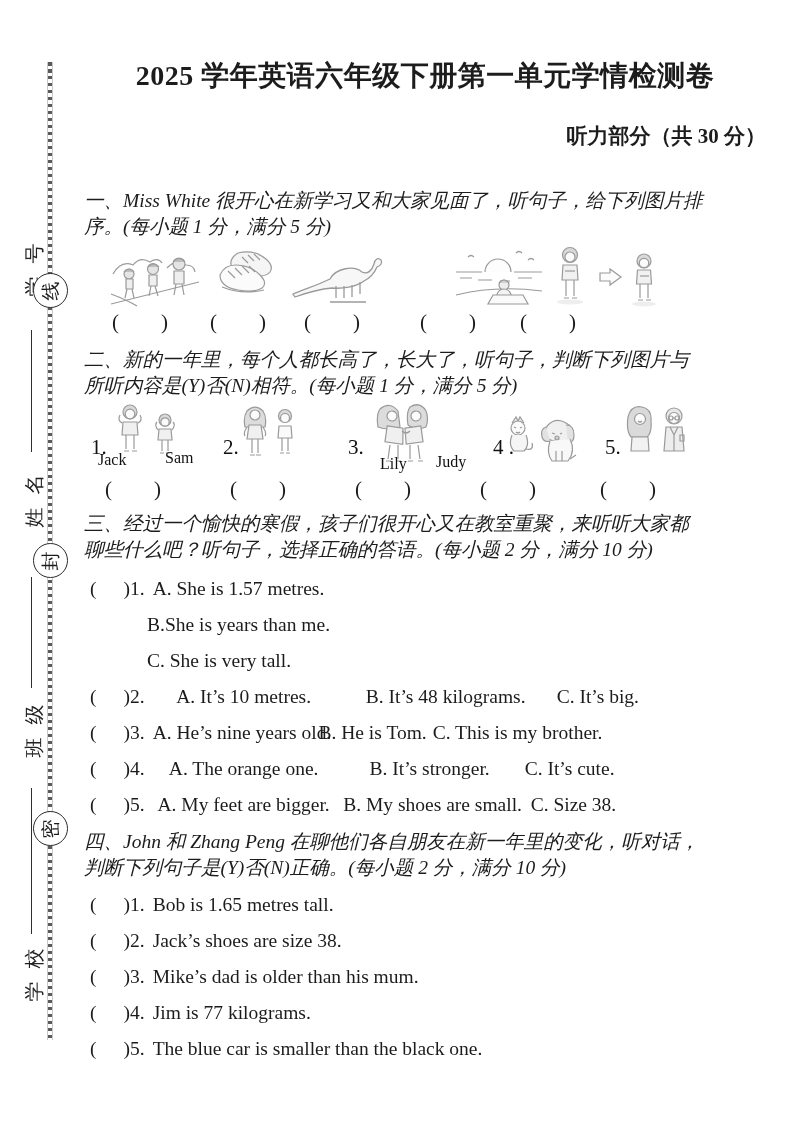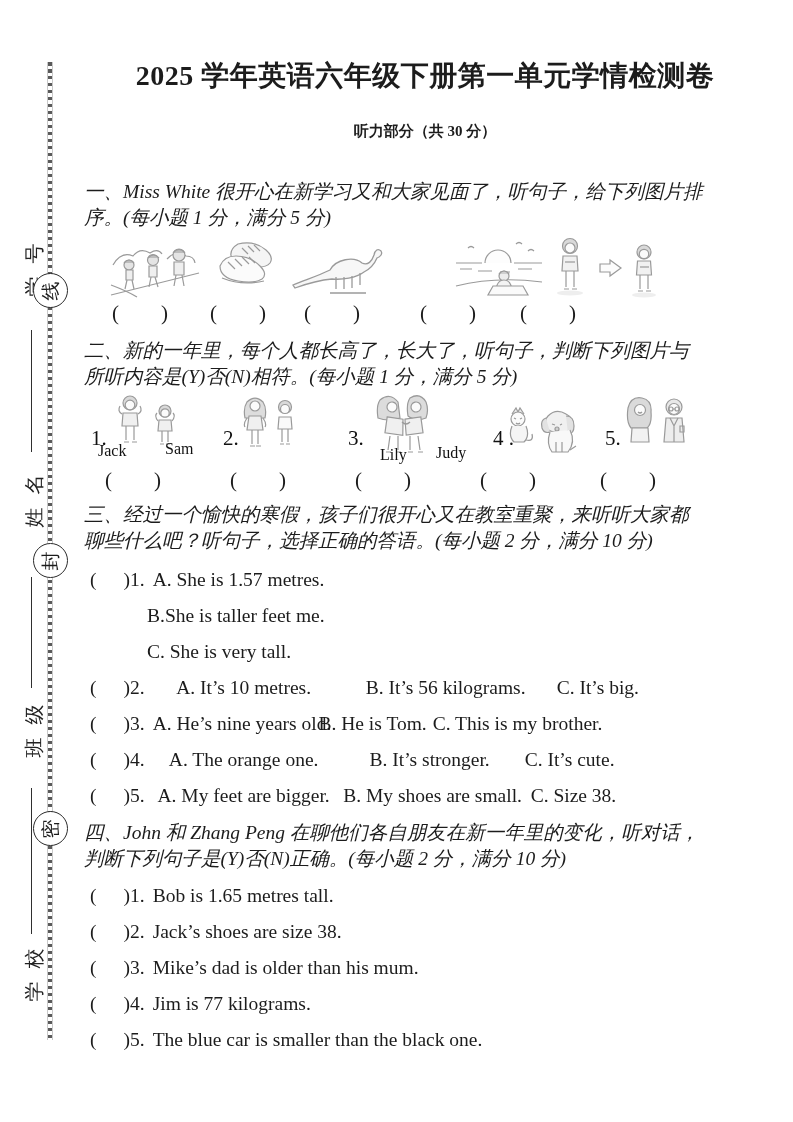--- a/index.html
+++ b/index.html
@@ -21,21 +21,21 @@
   .m-label span{display:inline-block;transform:rotate(-90deg);letter-spacing:13px;white-space:nowrap;}
   .m-line{position:absolute;left:31px;width:0;border-left:1.6px solid #2f2f2f;}
   .seal-circle{
     position:absolute;left:33px;width:33px;height:33px;border:1.6px solid #2b2b2b;border-radius:50%;
     background:#fff;display:flex;align-items:center;justify-content:center;font-size:19px;z-index:3;
   }
   .seal-circle span{display:inline-block;transform:rotate(-90deg);}
   
   .content{position:absolute;left:84px;top:0;width:682px;}
   .title{margin-top:57px;font-size:28px;font-weight:bold;text-align:center;letter-spacing:0.5px;}
-  .subtitle{margin-top:27px;font-size:15px;font-weight:bold;text-align:center;}
+  .subtitle{margin-top:27px;font-size:21px;font-weight:bold;text-align:right;}
   .sec-heading{font-size:19.5px;line-height:26px;}
   .sec-heading div{white-space:nowrap;font-style:italic;}
   .h1x{margin-top:38px;} .h2x{margin-top:9px;} .h3x{margin-top:6px;} .h4x{margin-top:12px;}
   
   .pic-row{position:relative;margin-top:4px;}
   .row1{height:66px;} .row2{height:74px;}
   .pic{position:absolute;top:0;}
   .pic svg{display:block;}
   .num{position:absolute;font-size:21px;color:#111;}
   .pic-name{position:absolute;font-size:16px;color:#111;font-family:"Liberation Serif",serif;}
@@ -300,28 +300,28 @@
     <div>三、经过一个愉快的寒假，孩子们很开心又在教室重聚，来听听大家都</div>
     <div>聊些什么吧？听句子，选择正确的答语。(每小题 2 分，满分 10  分)</div>
   </div>
 
   <div class="q-line q-first">
     <span class="blank">
         <span>(</span>
         <span>)</span>
       </span><span>1.</span><span class="opt">A. She is 1.57 metres.</span>
   </div>
-  <div class="q-line q-sub"><span>B.She is taller feet me.</span></div>
+  <div class="q-line q-sub"><span>B.She is years than me.</span></div>
   <div class="q-line q-sub"><span>C. She is very tall.</span></div>
 
   <div class="q-line">
     <span class="blank">
         <span>(</span>
         <span>)</span>
-      </span><span>2.</span><span class="opt opt-w" style="width:182px;">A. It’s 10 metres.</span><span class="opt-w" style="width:222px;">B. It’s 56 kilograms.</span><span>C. It’s big.</span>
+      </span><span>2.</span><span class="opt opt-w" style="width:182px;">A. It’s 10 metres.</span><span class="opt-w" style="width:222px;">B. It’s 48 kilograms.</span><span>C. It’s big.</span>
   </div>
   <div class="q-line">
     <span class="blank">
         <span>(</span>
         <span>)</span>
       </span><span>3.</span><span class="opt opt-w" style="width:160px;">A. He’s nine years old.</span><span class="opt-w" style="width:120px;">B. He is Tom.</span><span>C. This is my brother.</span>
   </div>
   <div class="q-line">
     <span class="blank">
         <span>(</span>

